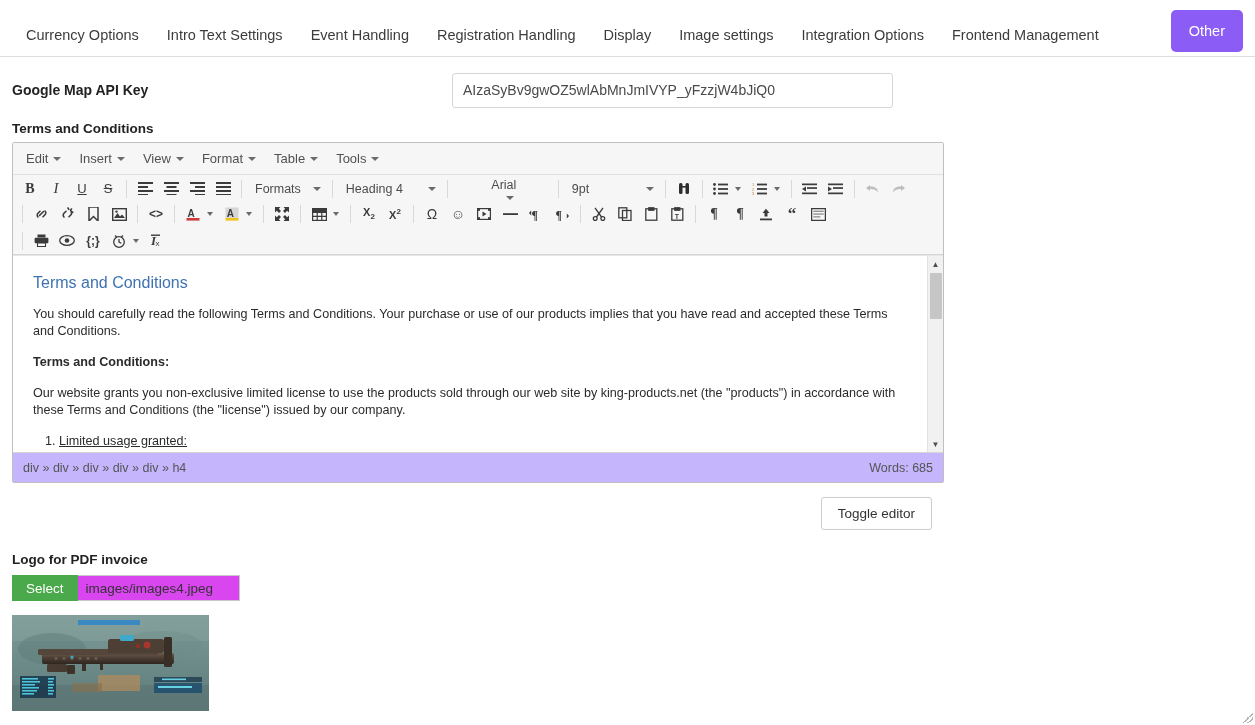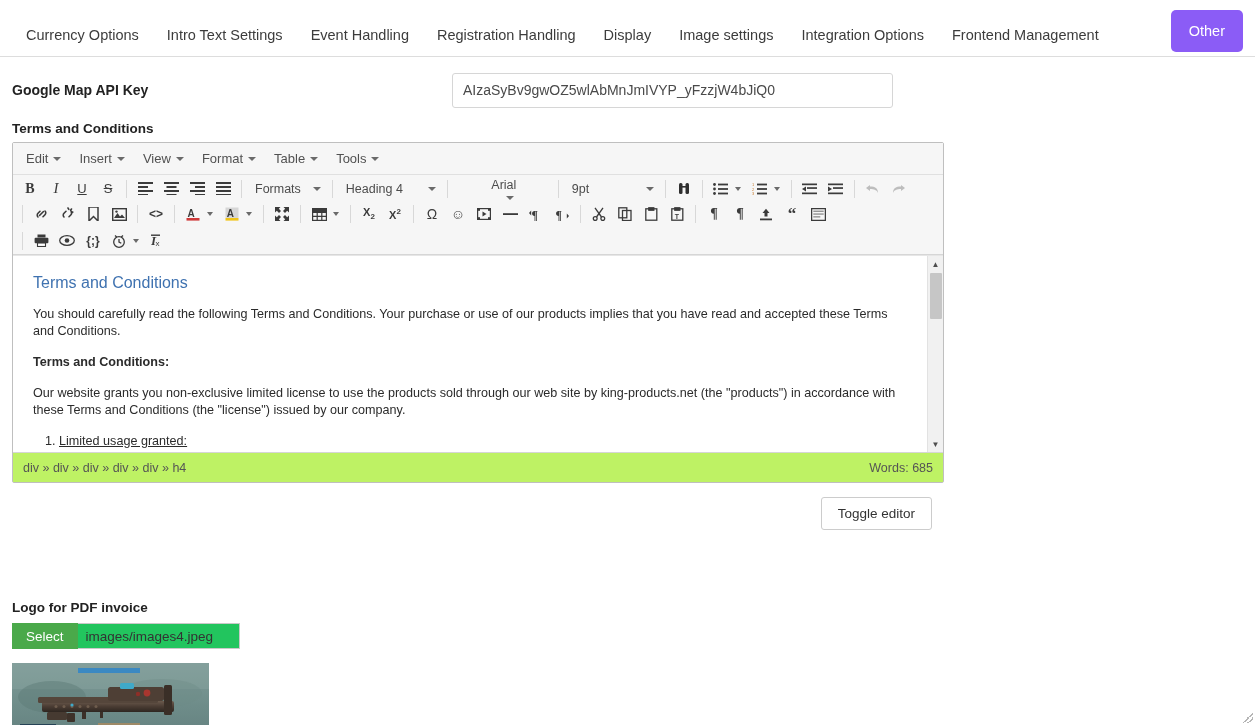--- a/index.html
+++ b/index.html
@@ -211,21 +211,21 @@
     width: 12px; height: 46px;
     background: #c6c6c6;
     border-radius: 1px;
     cursor: pointer;
   }
 
   .mce-statusbar {
     display: flex;
     align-items: center;
     height: 30px;
-    background: #bef264;
+    background: #c4b5fd;
     border-top: 1px solid #d6d6d6;
     padding: 0 10px;
     font-size: 12.5px;
     color: #555;
   }
   .mce-path { flex: 1 1 auto; }
   .mce-words { color: #555; }
   .resize-grip {
     position: absolute;
     right: 2px; bottom: 2px;
@@ -253,38 +253,37 @@
     cursor: pointer;
   }
 
   
   .logo-block { padding: 22px 12px 0 12px; }
   .logo-label {
     font-size: 13.5px;
     font-weight: bold;
     color: #222;
     margin-bottom: 8px;
-    margin-top: 48px;
   }
   .file-group { display: flex; align-items: stretch; height: 26px; width: 228px; }
   .file-btn {
     background: #4aa94a;
     color: #fff;
     font-size: 13.5px;
     display: flex; align-items: center; justify-content: center;
     padding: 0 14px;
     cursor: pointer;
     border: none;
     font-family: "Liberation Sans", sans-serif;
   }
   .file-path {
     flex: 1 1 auto;
     border: 1px solid #c9c9c9;
     border-left: none;
-    background: #22c55e;
+    background: #d946ef;
     font-size: 13.5px;
     color: #333;
     display: flex; align-items: center;
     padding: 0 8px;
   }
 
   .thumb-wrap {
     margin: 14px 12px 0 12px;
     width: 197px; height: 96px;
     overflow: hidden;

